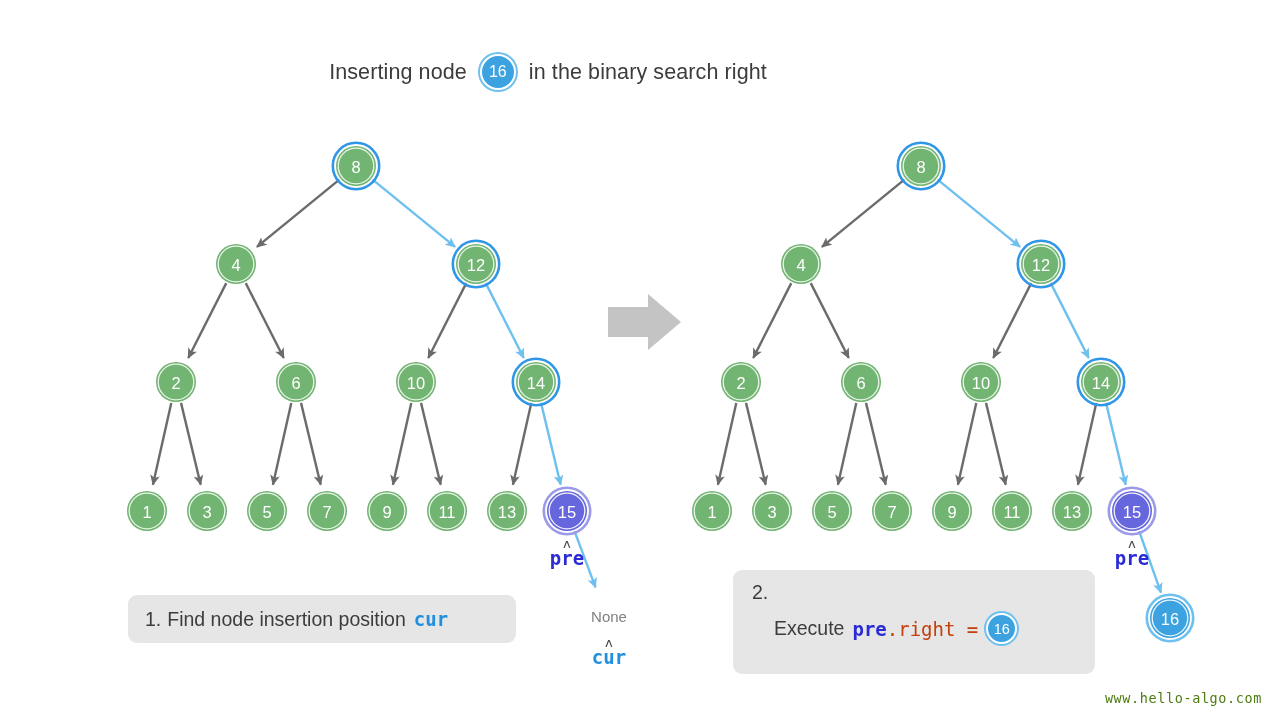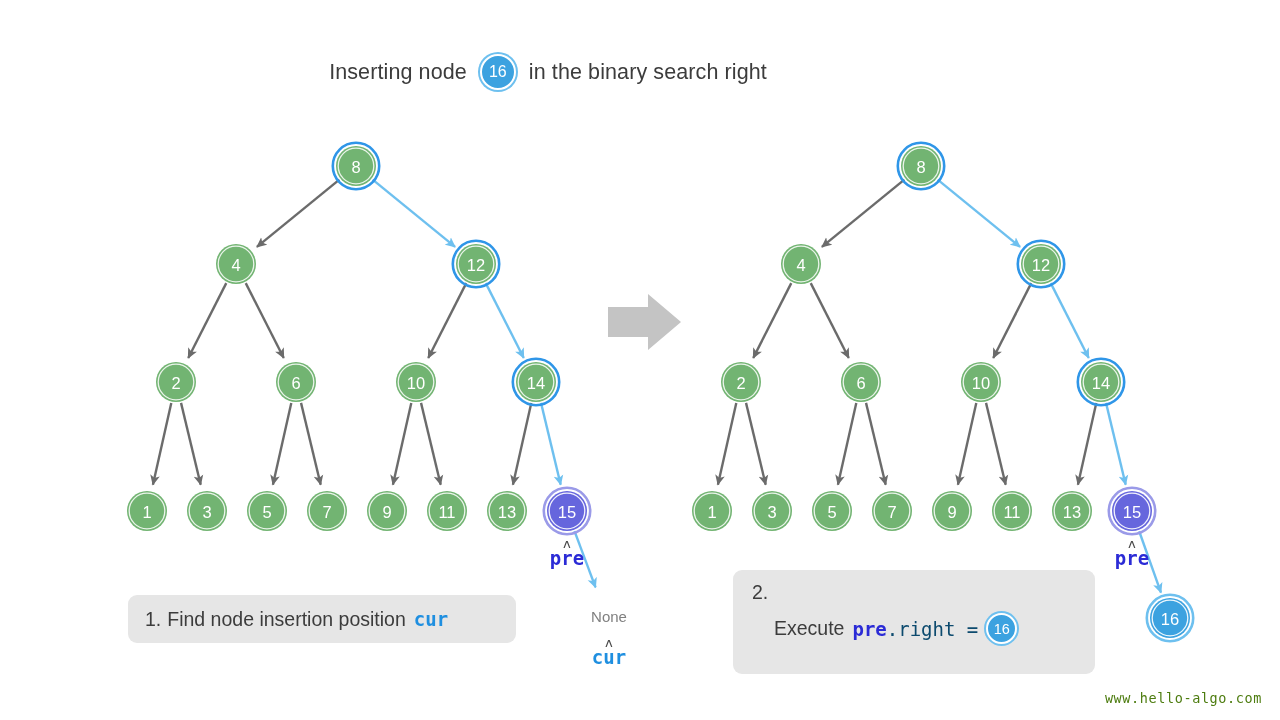--- a/index.html
+++ b/index.html
@@ -110,21 +110,21 @@
     font-family: "DejaVu Sans Mono", "Liberation Mono", monospace;
     font-size: 19px;
   }
   .kw-pre {
     color: #2b2bd6;
     font-weight: bold;
     font-family: "DejaVu Sans Mono", "Liberation Mono", monospace;
     font-size: 19px;
   }
   .code-dim {
-    color: #0c4a6e;
+    color: #c2410c;
     font-family: "DejaVu Sans Mono", "Liberation Mono", monospace;
     font-size: 19px;
   }
 
   
   .flabel {
     position: absolute;
     white-space: nowrap;
     text-align: center;
   }

